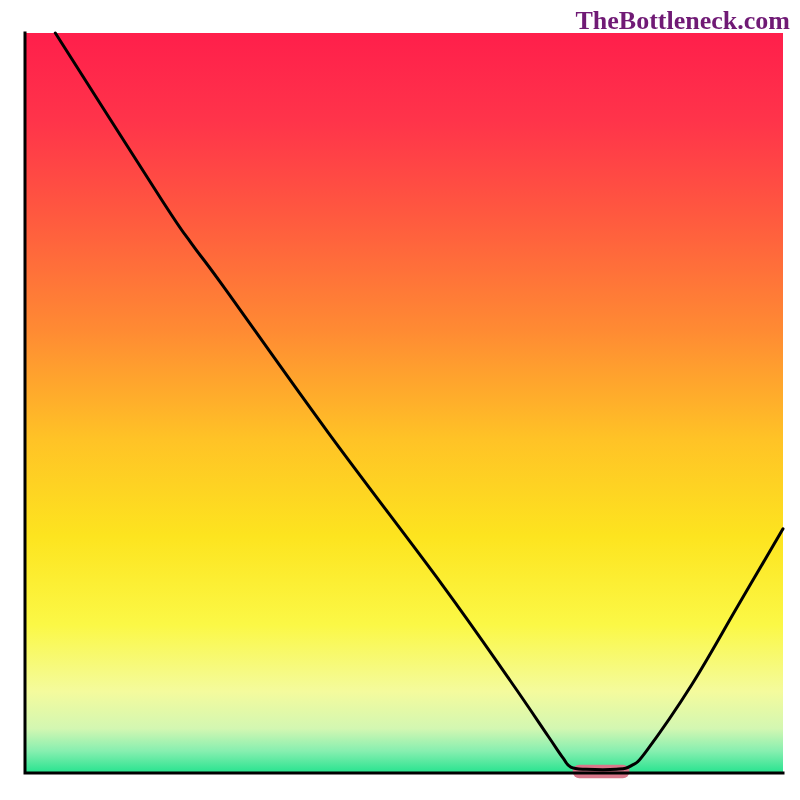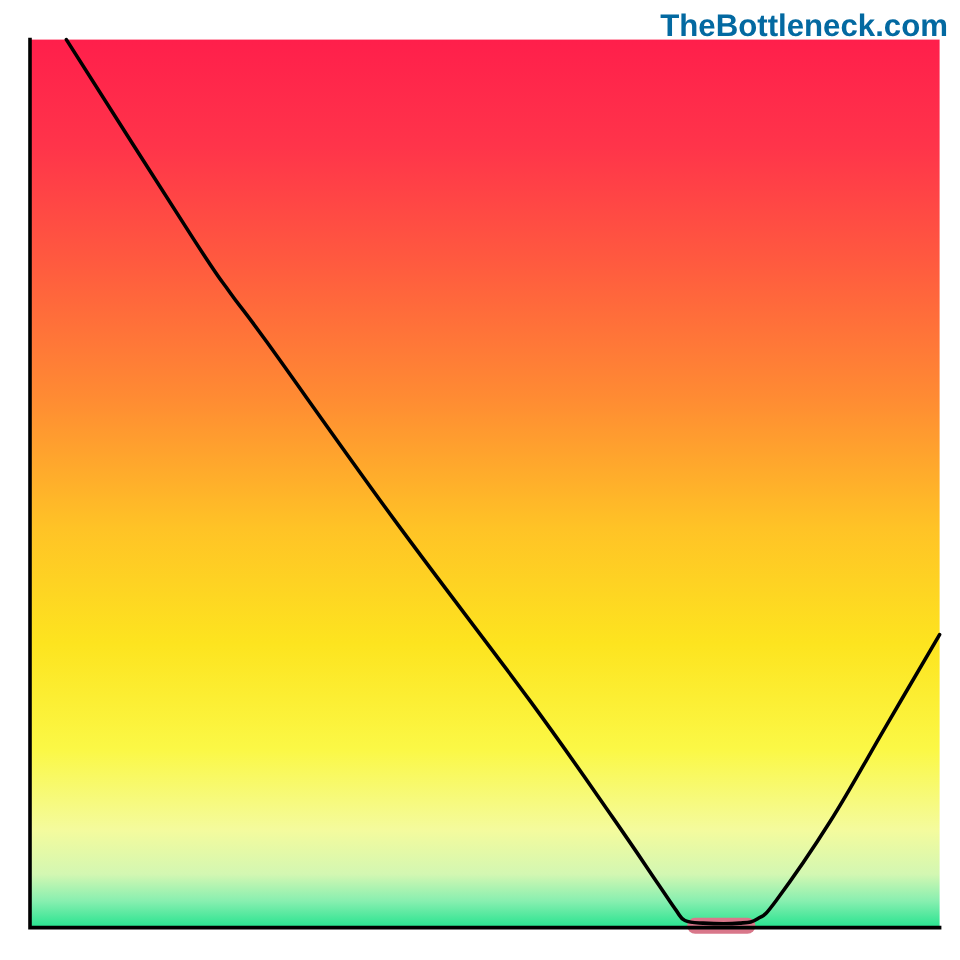--- a/index.html
+++ b/index.html
@@ -12,24 +12,24 @@
   }
   .chart-container {
     position: relative;
     width: 800px;
     height: 800px;
   }
   .watermark {
     position: absolute;
     top: 6px;
     right: 10px;
-    font-family: Liberation Sans, sans-serif;
+    font-family: Liberation Serif, serif;
     font-size: 26px;
     font-weight: 600;
-    color: #0369a1;
+    color: #701a75;
     z-index: 3;
   }
   svg {
     position: absolute;
     top: 0;
     left: 0;
   }
 </style>
 </head>
 <body>

